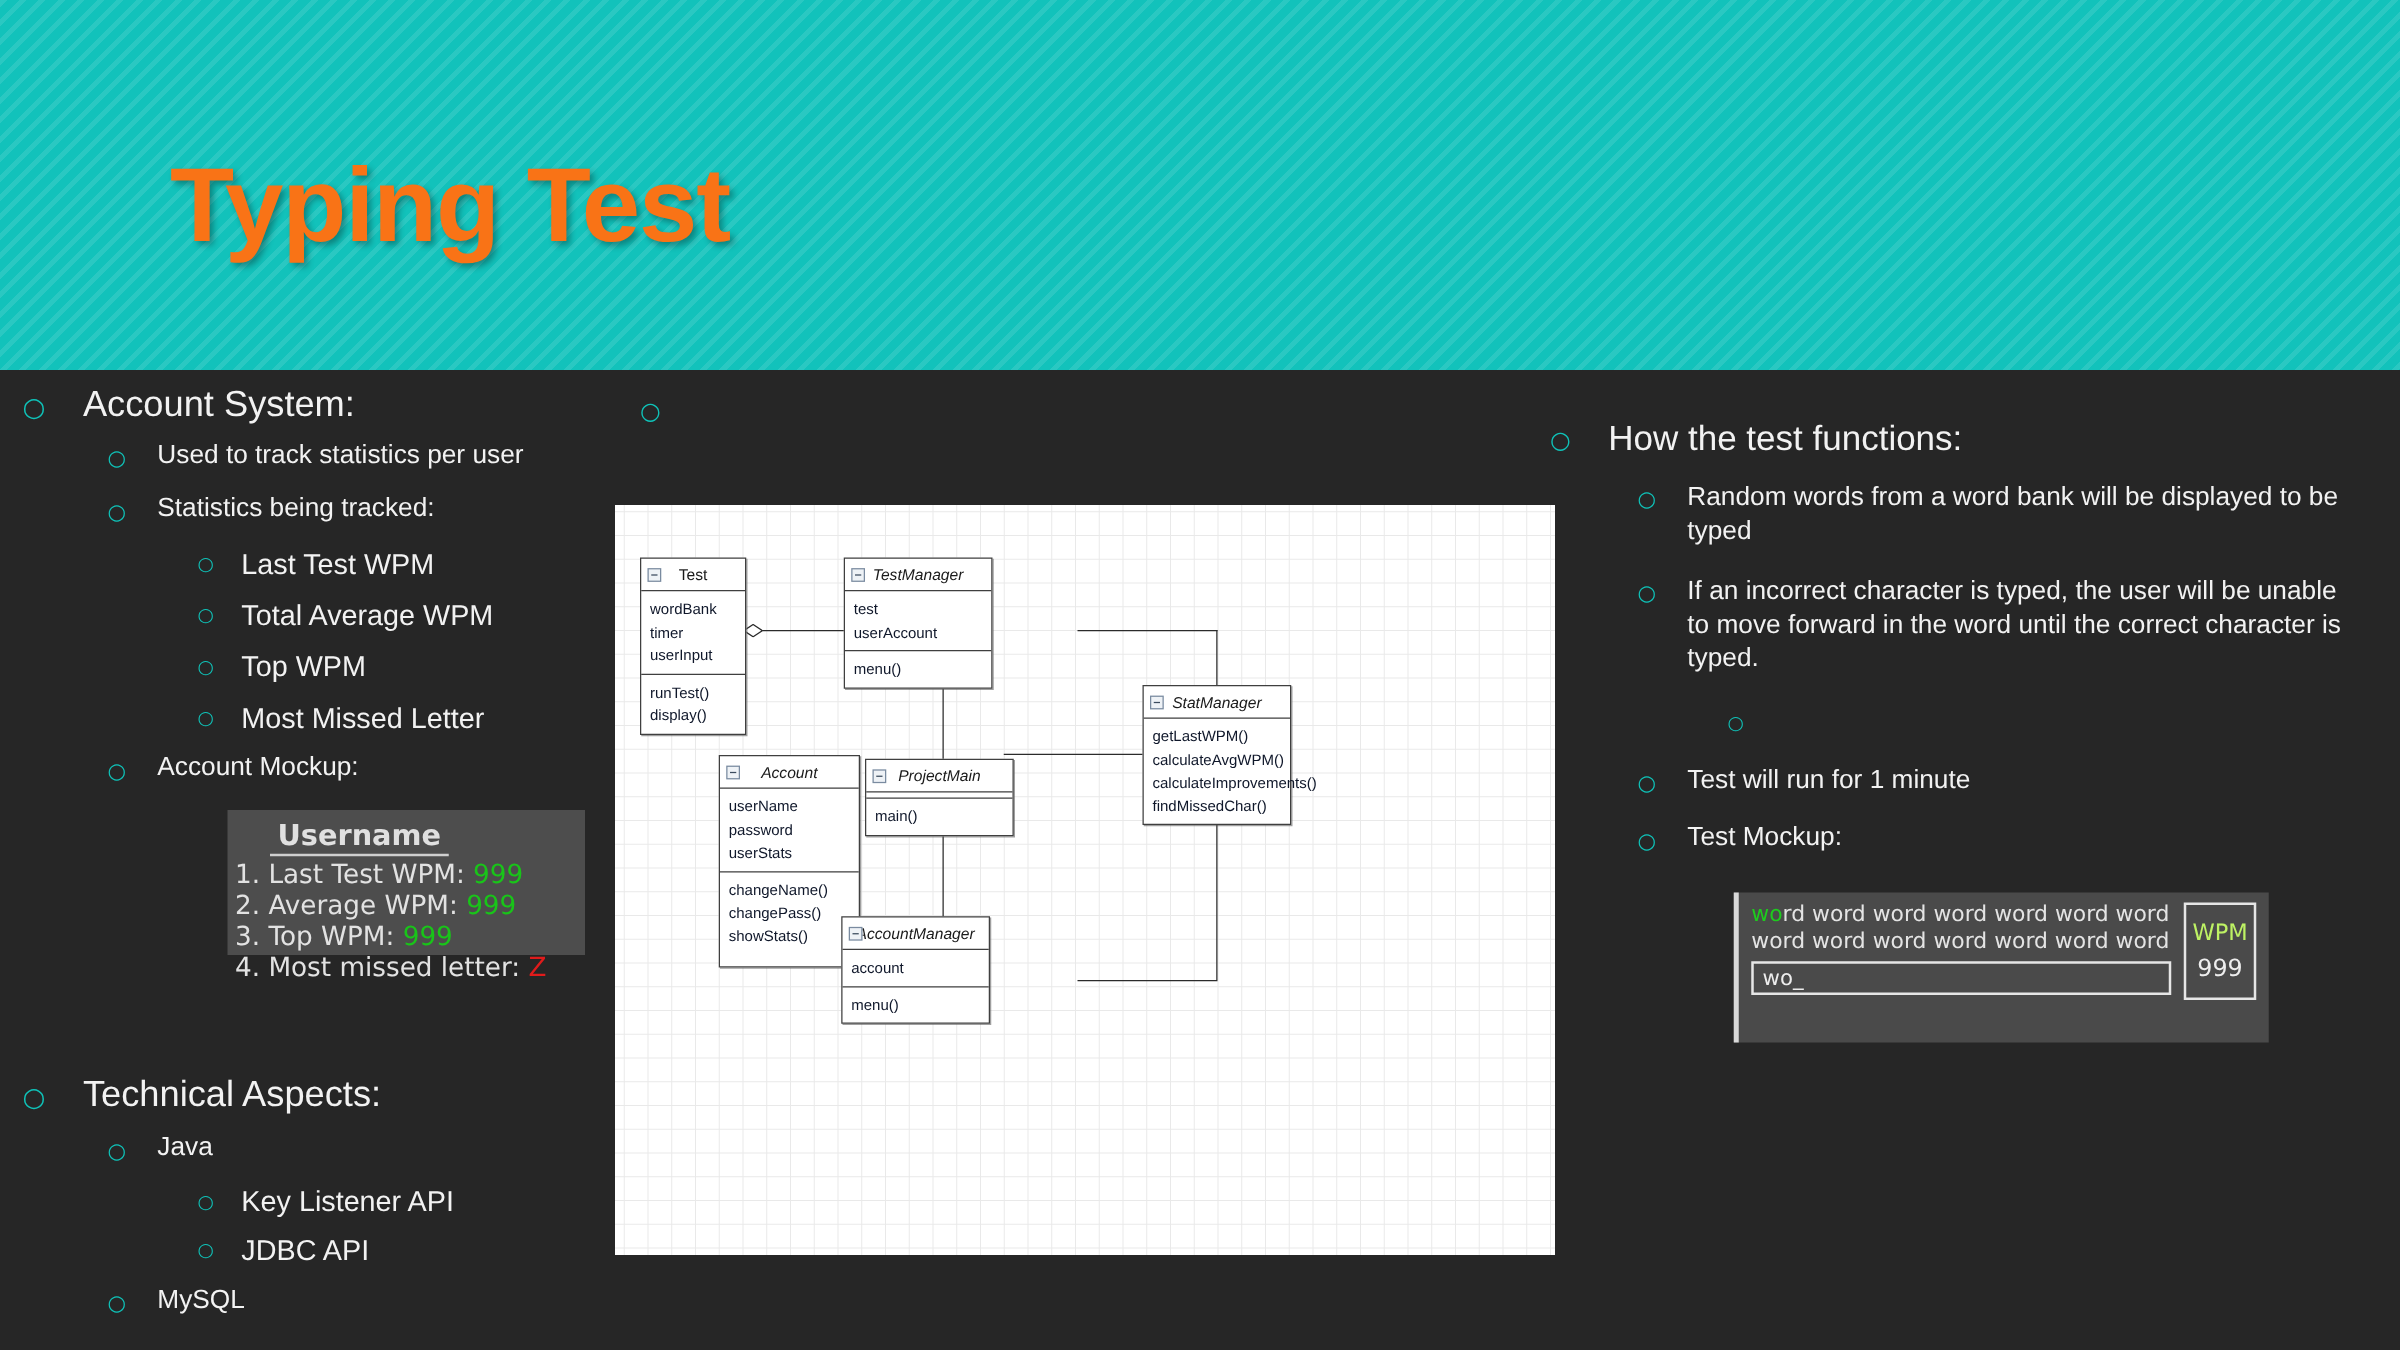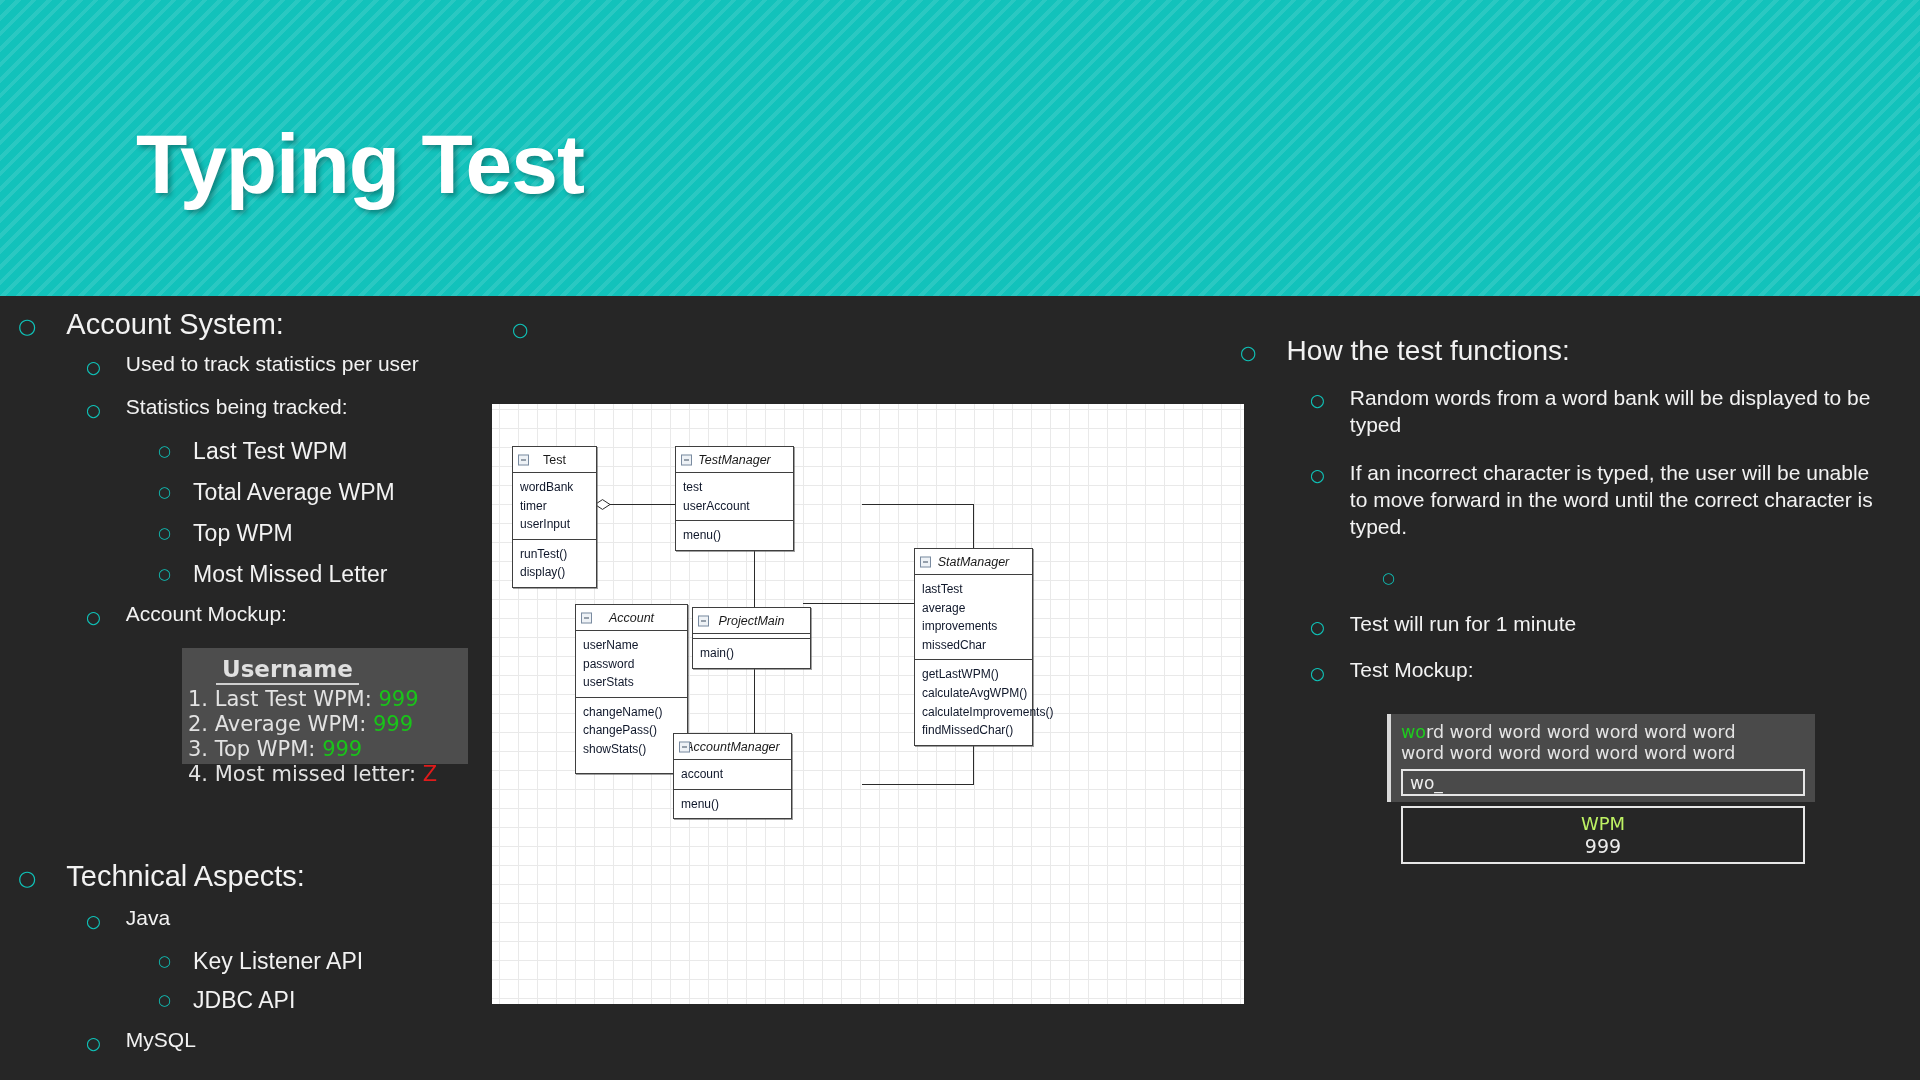--- a/index.html
+++ b/index.html
@@ -31,21 +31,21 @@
         rgba(255,255,255,0.0) 11px);
     -webkit-clip-path: polygon(0 0, 1920px 0, 1920px 296px, 460px 296px, 398px 344px, 336px 296px, 0 296px);
     clip-path: polygon(0 0, 1920px 0, 1920px 296px, 460px 296px, 398px 344px, 336px 296px, 0 296px);
   }
   #banner-title {
     position: absolute;
     left: 136px;
     top: 116px;
     font-size: 84px;
     font-weight: bold;
-    color: #ffffff;
+    color: #f97316;
     letter-spacing: -1px;
     text-shadow: 3px 3px 5px rgba(0,0,0,0.32);
   }
 
   
   .bullet-row {
     position: absolute;
     display: flex;
     align-items: flex-start;
   }
@@ -177,28 +177,27 @@
     height: 11px;
   }
   .diamond-wrap svg { display: block; }
 
   
   #test-mockup {
     position: absolute;
     left: 1387px;
     top: 714px;
     width: 428px;
-    height: 88px;
+    height: 120px;
     background: #4a4a4a;
     border-left: 4px solid #d9d9d9;
     box-sizing: border-box;
     padding: 8px 10px 8px 10px;
     display: flex;
     gap: 10px;
-    flex-direction: column;
   }
   #tm-left { flex: 1 1 auto; }
   .tm-words {
     font-size: 17.5px;
     color: #e4e4e4;
     line-height: 1.18;
     font-family: "DejaVu Sans", sans-serif;
     white-space: nowrap;
   }
   .tm-typed { color: #1ecb1e; }
@@ -391,26 +390,20 @@
         <div class="uml-item">main()</div>
       </div>
     </div>
 
     <div class="uml-class" style="left:422px; top:144px; width:119px;">
       <div class="uml-head italic">
         <span class="minus-box"></span>
         <span>StatManager</span>
       </div>
       <div class="uml-section">
-        <div class="uml-item">lastTest</div>
-        <div class="uml-item">average</div>
-        <div class="uml-item">improvements</div>
-        <div class="uml-item">missedChar</div>
-      </div>
-      <div class="uml-section">
         <div class="uml-item">getLastWPM()</div>
         <div class="uml-item">calculateAvgWPM()</div>
         <div class="uml-item">calculateImprovements()</div>
         <div class="uml-item">findMissedChar()</div>
       </div>
     </div>
 
     <div class="uml-class" style="left:83px; top:200px; width:113px; height:170px;">
       <div class="uml-head italic">
         <span class="minus-box"></span>

